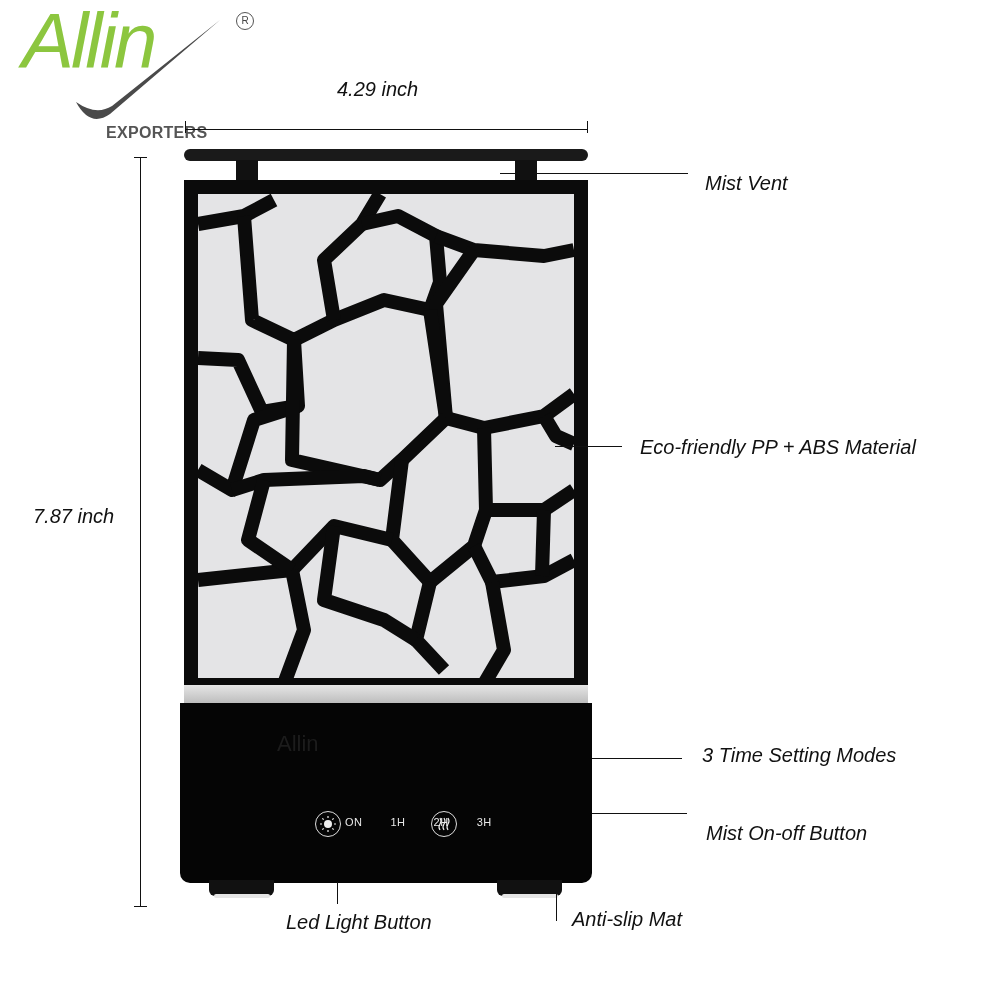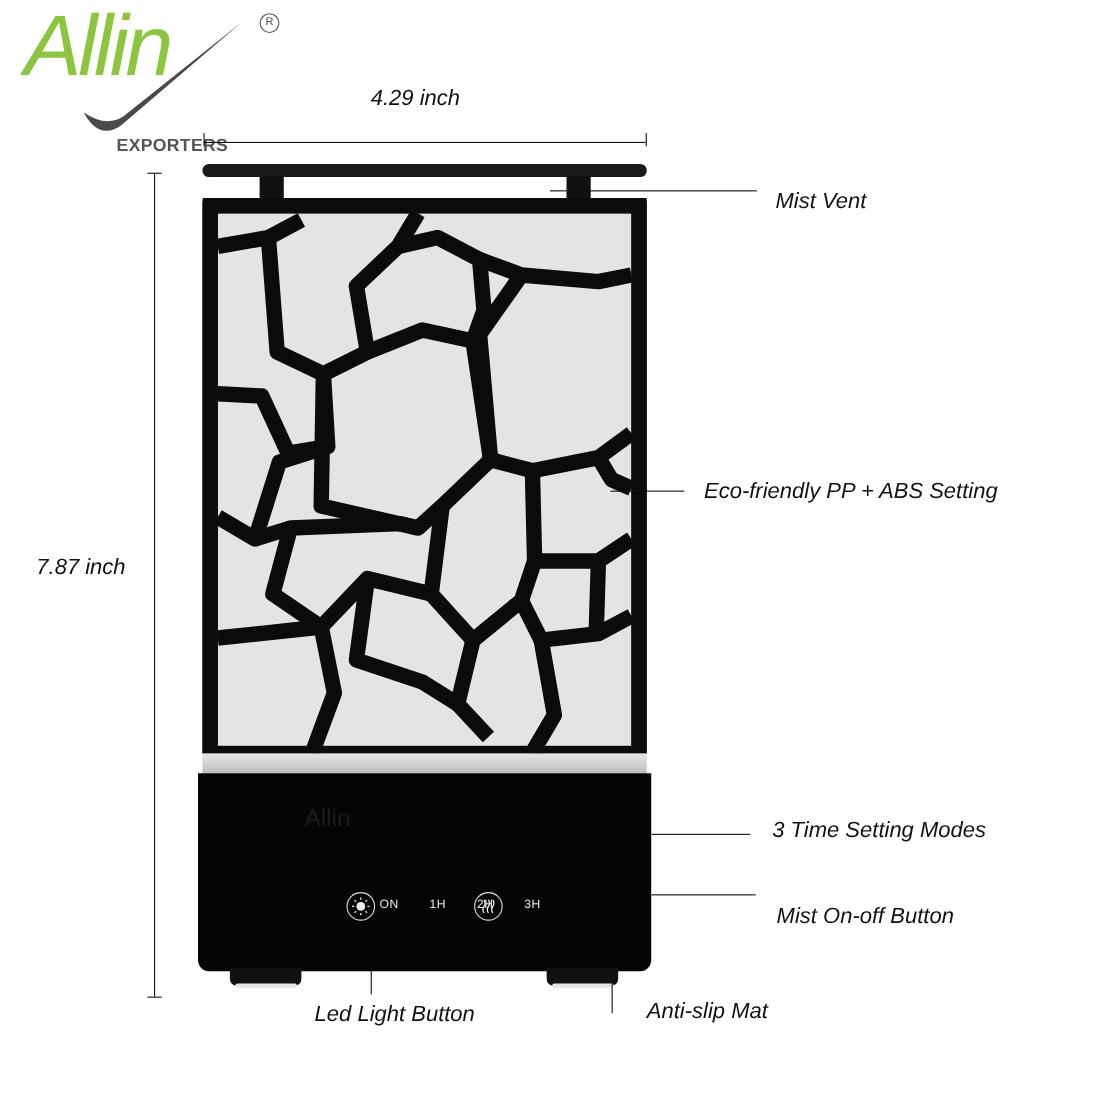--- a/index.html
+++ b/index.html
@@ -118,25 +118,25 @@
 
 <div class="abs foot" style="left:209px;top:880px;width:65px;height:16px;"></div>
 <div class="abs foot-pad" style="left:214px;top:894px;width:56px;"></div>
 <div class="abs foot" style="left:497px;top:880px;width:65px;height:16px;"></div>
 <div class="abs foot-pad" style="left:502px;top:894px;width:56px;"></div>
 
 <div class="abs line" style="left:500px;top:173px;width:188px;height:1px;"></div>
 <div class="abs label" style="left:705px;top:172px;">Mist Vent</div>
 
 <div class="abs line" style="left:555px;top:446px;width:67px;height:1px;"></div>
-<div class="abs label" style="left:640px;top:436px;">Eco-friendly PP + ABS Setting</div>
+<div class="abs label" style="left:640px;top:436px;">Eco-friendly PP + ABS Material</div>
 
 <div class="abs line" style="left:592px;top:758px;width:90px;height:1px;"></div>
 <div class="abs label" style="left:702px;top:744px;">3 Time Setting Modes</div>
 
 <div class="abs line" style="left:592px;top:813px;width:95px;height:1px;"></div>
 <div class="abs label" style="left:706px;top:802px;margin-top:20px;">Mist On-off Button</div>
 
 <div class="abs line" style="left:337px;top:882px;width:1px;height:22px;"></div>
 <div class="abs label" style="left:286px;top:911px;">Led Light Button</div>
 
 <div class="abs line" style="left:556px;top:893px;width:1px;height:28px;"></div>
-<div class="abs label" style="left:572px;top:908px;margin-left:16px;">Anti-slip Mat</div>
+<div class="abs label" style="left:572px;top:908px;">Anti-slip Mat</div>
 
 </body></html>

